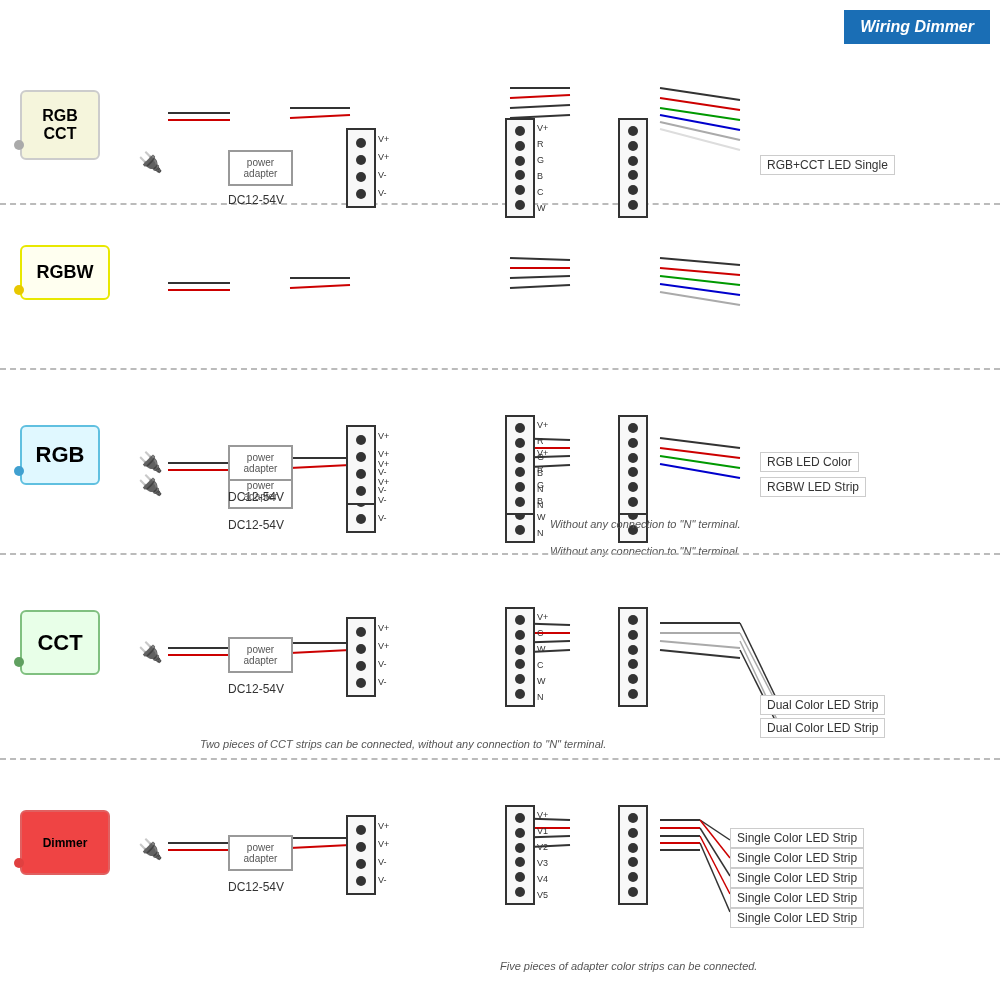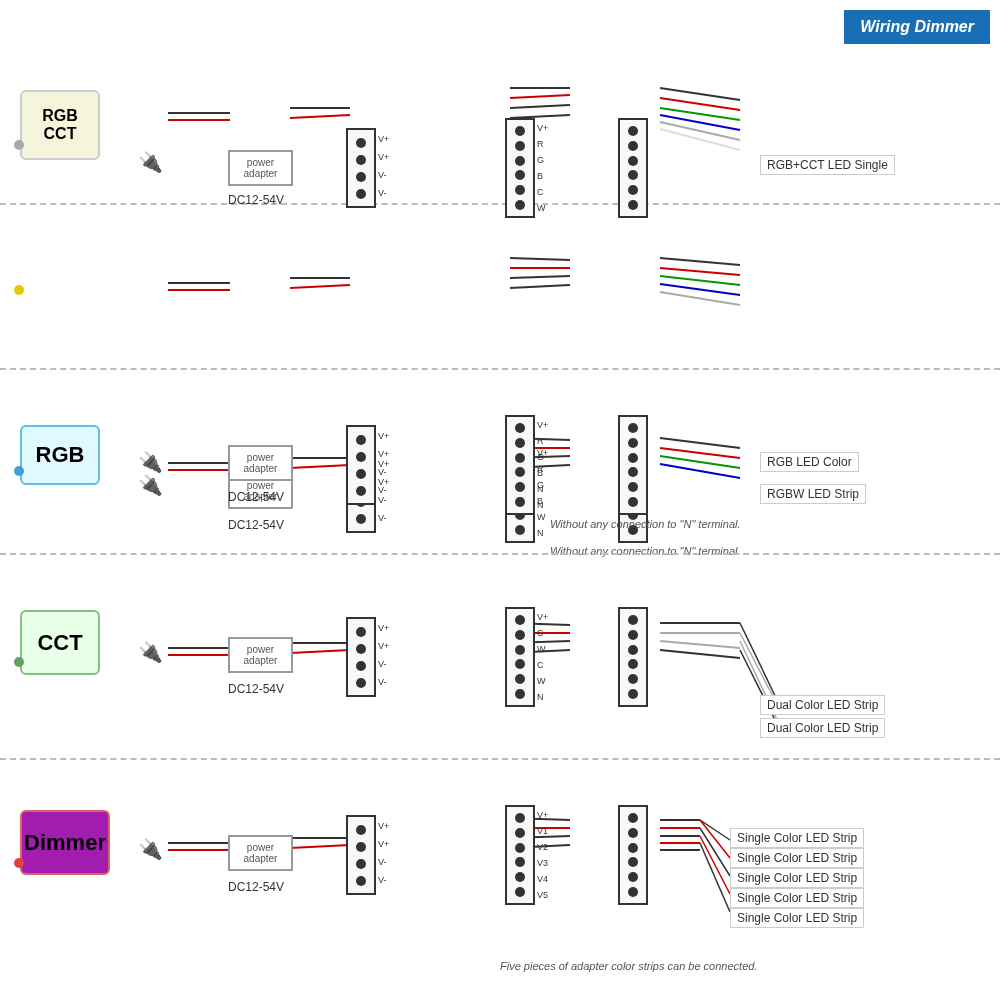--- a/index.html
+++ b/index.html
@@ -216,20 +216,23 @@
       <div style="width:10px;height:10px;border-radius:50%;background:#333;"></div>
     </div>
   </div>
 
   <div class="strip-label" style="left:760px;top:105px;">RGB+CCT LED Single</div>
 
   <div class="voltage-label" style="left:228px;top:143px;">DC12-54V</div>
 </div>
 
 <div style="position:absolute;top:205px;left:0;width:1000px;height:165px;border-bottom:2px dashed #bbb;">
+  <div class="mode-box" style="left:20px;top:40px;width:90px;height:55px;background:#fffff0;border:2px solid #e8e800;font-size:18px;border-radius:6px;position:absolute;">
+    RGBW
+  </div>
   <div style="position:absolute;left:14px;top:80px;width:10px;height:10px;border-radius:50%;background:#e8c800;"></div>
 
   <div style="position:absolute;left:138px;top:268px;font-size:20px;">🔌</div>
   <div class="power-adapter-box" style="left:228px;top:268px;width:65px;height:36px;position:absolute;">power<br>adapter</div>
 
   <div style="position:absolute;left:346px;top:248px;width:30px;height:80px;border:2px solid #333;background:#f8f8f8;">
     <div style="display:flex;flex-direction:column;align-items:center;justify-content:space-around;height:100%;padding:4px 0;">
       <div style="width:10px;height:10px;border-radius:50%;background:#333;"></div>
       <div style="width:10px;height:10px;border-radius:50%;background:#333;"></div>
       <div style="width:10px;height:10px;border-radius:50%;background:#333;"></div>
@@ -258,21 +261,21 @@
     <div style="display:flex;flex-direction:column;align-items:center;justify-content:space-around;height:100%;padding:4px 0;">
       <div style="width:10px;height:10px;border-radius:50%;background:#333;"></div>
       <div style="width:10px;height:10px;border-radius:50%;background:#333;"></div>
       <div style="width:10px;height:10px;border-radius:50%;background:#333;"></div>
       <div style="width:10px;height:10px;border-radius:50%;background:#333;"></div>
       <div style="width:10px;height:10px;border-radius:50%;background:#333;"></div>
       <div style="width:10px;height:10px;border-radius:50%;background:#333;"></div>
     </div>
   </div>
 
-  <div class="strip-label" style="left:760px;top:279px;">RGBW LED Strip</div>
+  <div class="strip-label" style="left:760px;top:272px;">RGBW LED Strip</div>
 
   <div class="voltage-label" style="left:228px;top:313px;">DC12-54V</div>
   <div class="note-text" style="left:550px;top:340px;">Without any connection to "N" terminal.</div>
 </div>
 
 <div style="position:absolute;top:390px;left:0;width:1000px;height:165px;border-bottom:2px dashed #bbb;">
   <div class="mode-box" style="left:20px;top:35px;width:80px;height:60px;background:#e0f8ff;border:2px solid #60c0e0;font-size:22px;border-radius:6px;position:absolute;">
     RGB
   </div>
   <div style="position:absolute;left:14px;top:76px;width:10px;height:10px;border-radius:50%;background:#40a0d0;"></div>
@@ -366,24 +369,25 @@
       <div style="width:10px;height:10px;border-radius:50%;background:#333;"></div>
       <div style="width:10px;height:10px;border-radius:50%;background:#333;"></div>
       <div style="width:10px;height:10px;border-radius:50%;background:#333;"></div>
     </div>
   </div>
 
   <div class="strip-label" style="left:760px;top:120px;">Dual Color LED Strip</div>
   <div class="strip-label" style="left:760px;top:143px;">Dual Color LED Strip</div>
 
   <div class="voltage-label" style="left:228px;top:107px;">DC12-54V</div>
+  <div class="note-text" style="left:200px;top:163px;">Two pieces of CCT strips can be connected, without any connection to "N" terminal.</div>
 </div>
 
 <div style="position:absolute;top:780px;left:0;width:1000px;height:210px;">
-  <div class="mode-box" style="left:20px;top:30px;width:90px;height:65px;background:#a21caf;border:2px solid #e06060;font-size:22px;border-radius:6px;position:absolute;">
+  <div class="mode-box" style="left:20px;top:30px;width:90px;height:65px;background:#ef4444;border:2px solid #e06060;font-size:12px;border-radius:6px;position:absolute;">
     Dimmer
   </div>
   <div style="position:absolute;left:14px;top:78px;width:10px;height:10px;border-radius:50%;background:#e04040;"></div>
 
   <div style="position:absolute;left:138px;top:57px;font-size:20px;">🔌</div>
   <div class="power-adapter-box" style="left:228px;top:55px;width:65px;height:36px;position:absolute;">power<br>adapter</div>
 
   <div style="position:absolute;left:346px;top:35px;width:30px;height:80px;border:2px solid #333;background:#f8f8f8;">
     <div style="display:flex;flex-direction:column;align-items:center;justify-content:space-around;height:100%;padding:4px 0;">
       <div style="width:10px;height:10px;border-radius:50%;background:#333;"></div>

